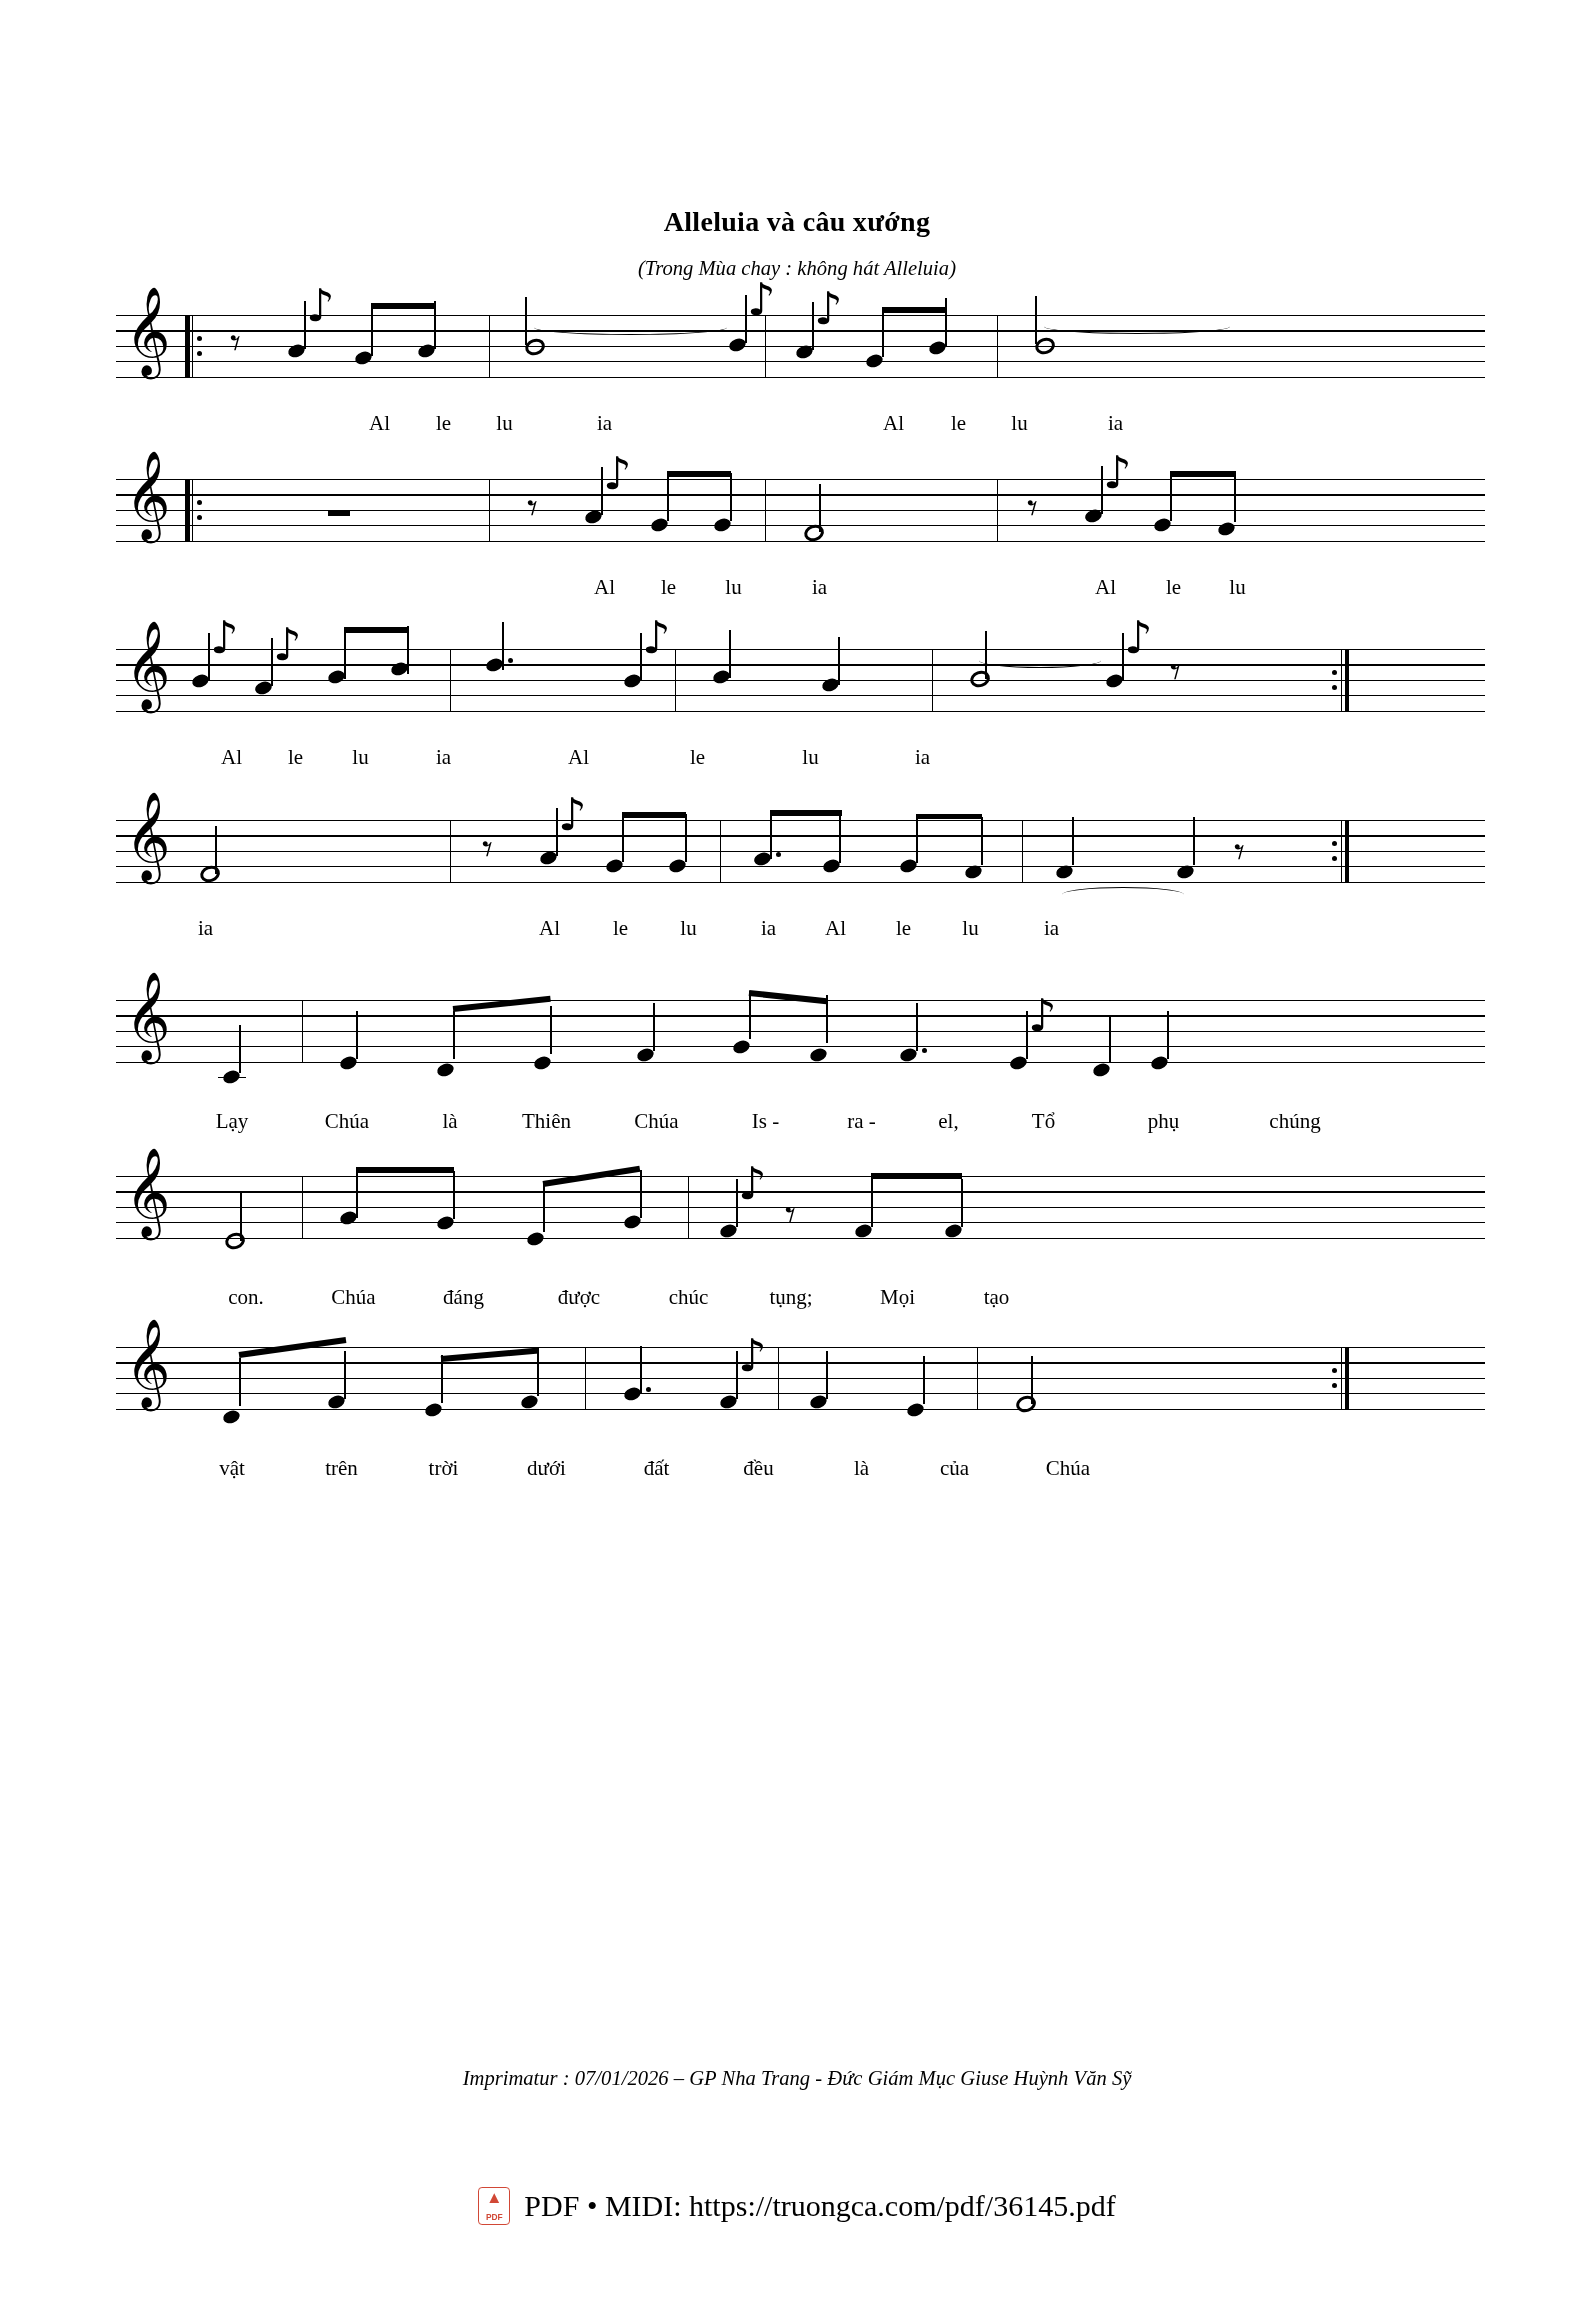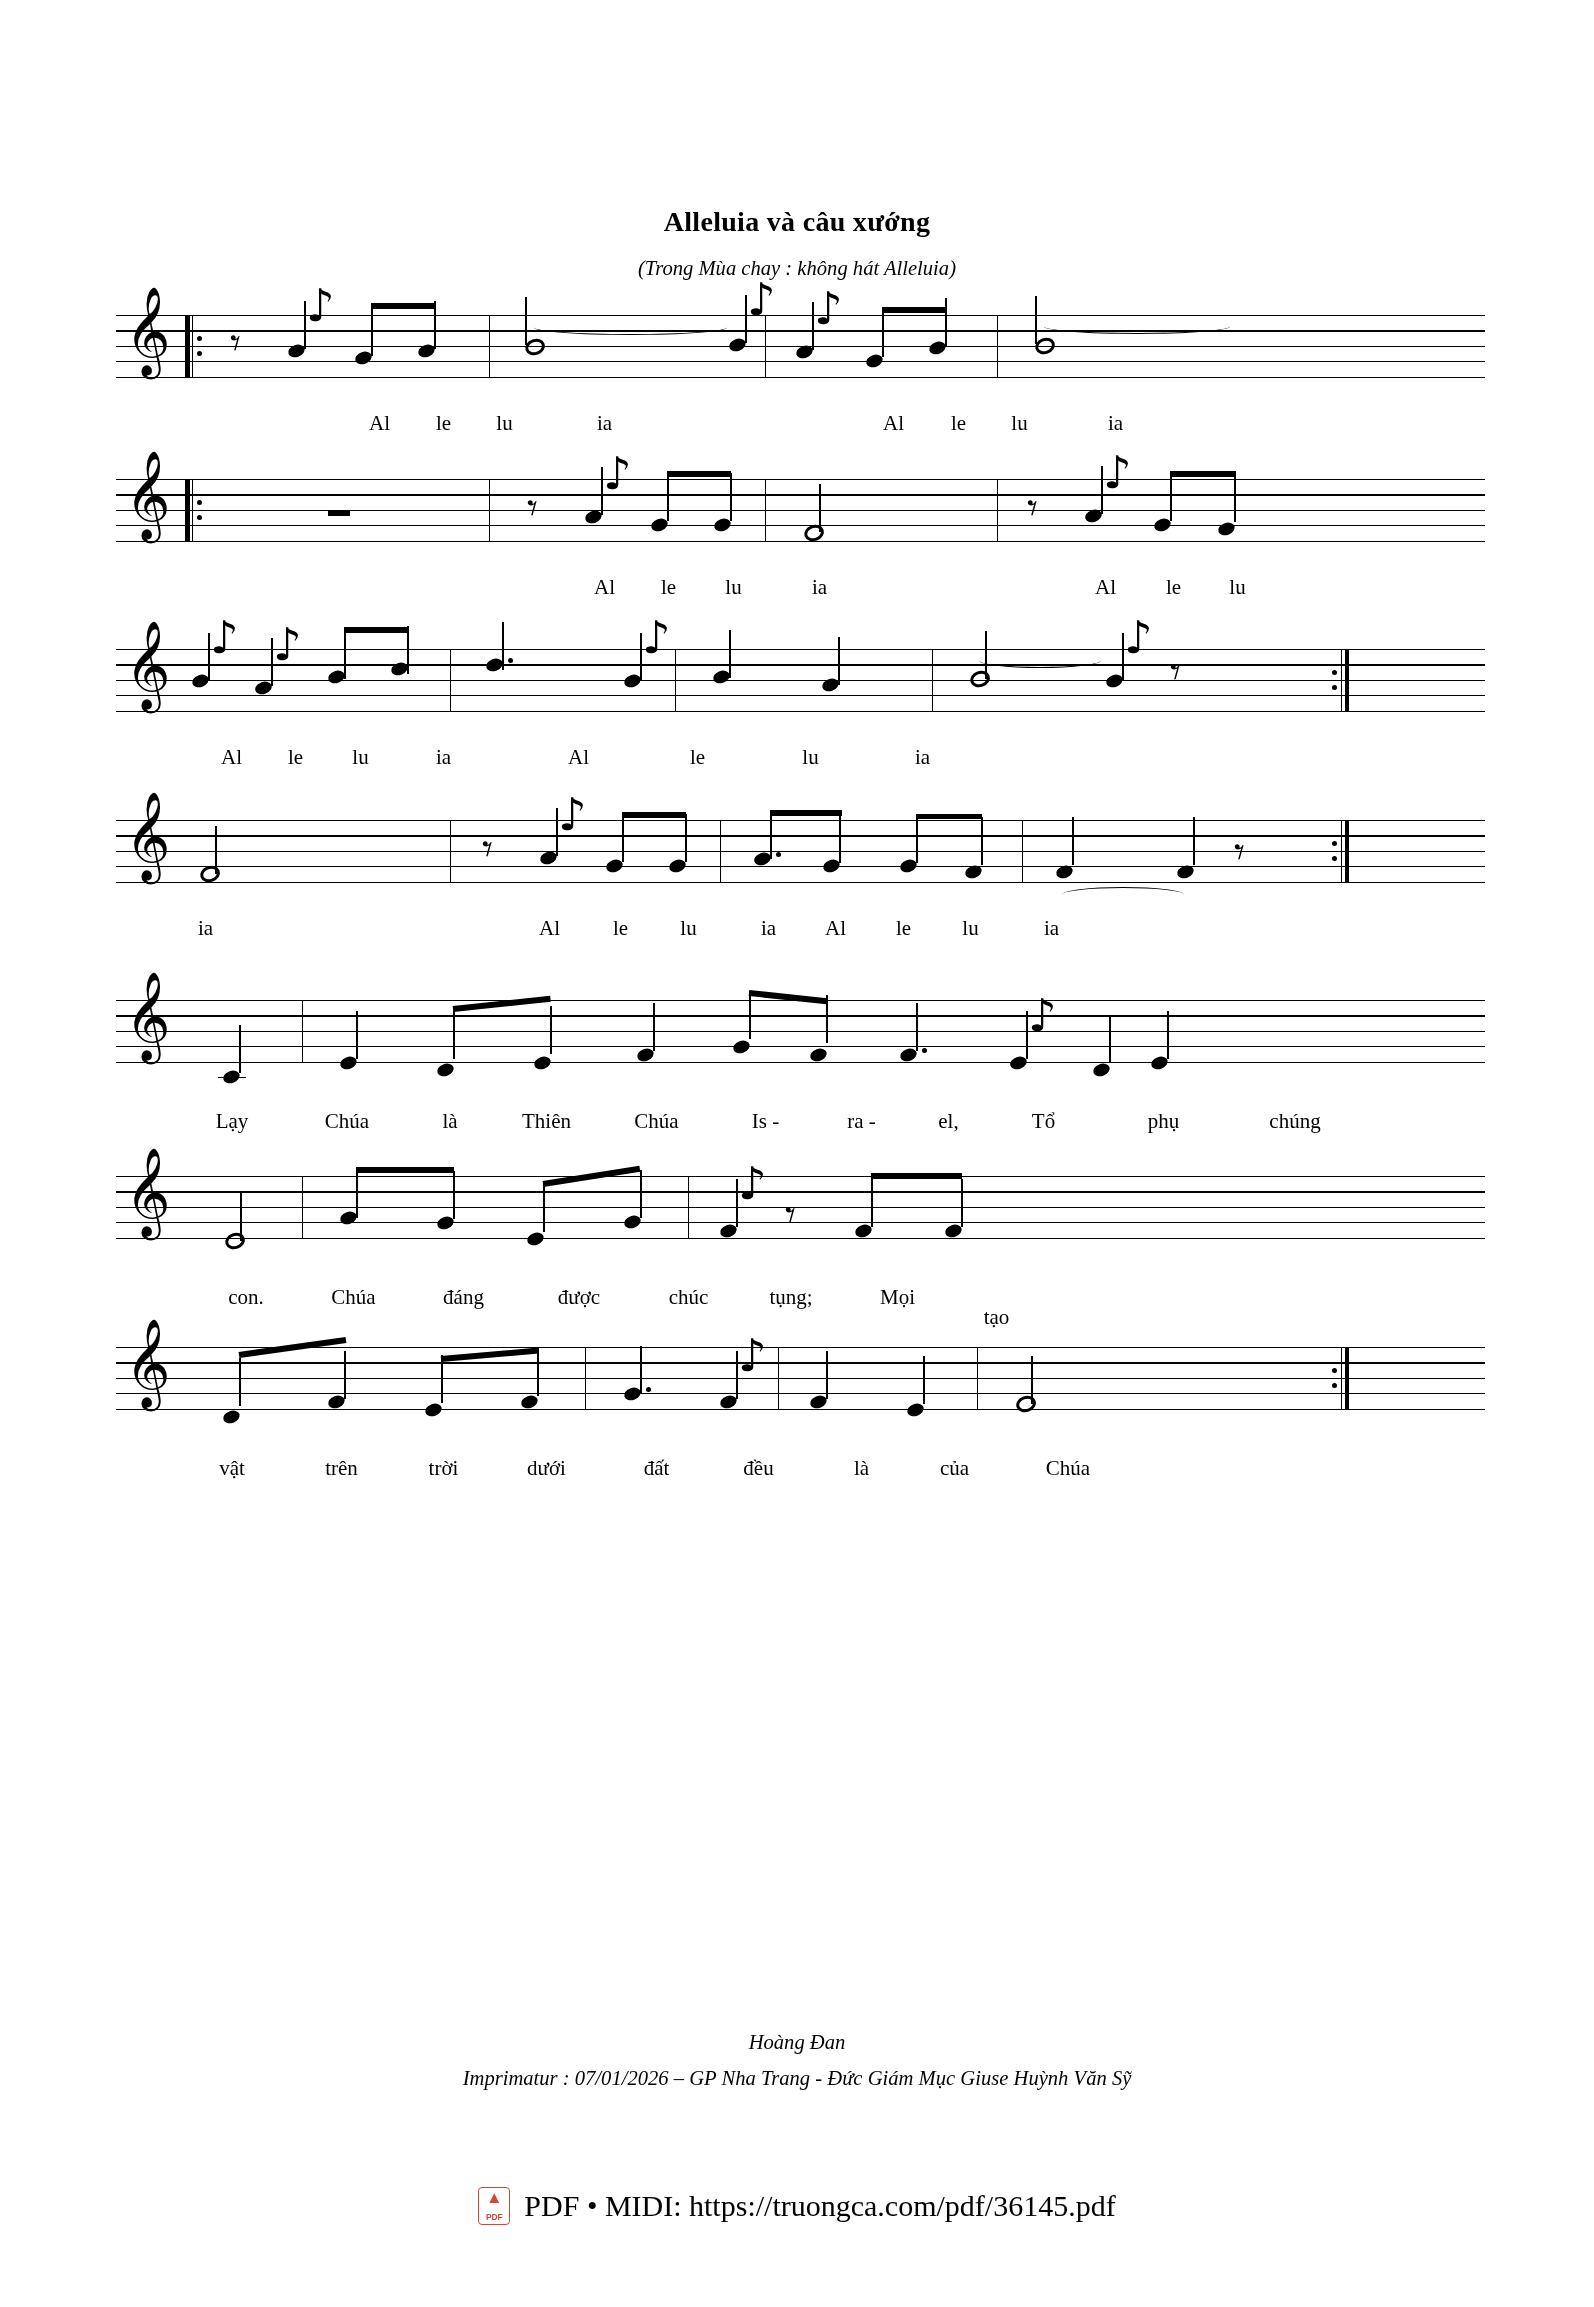--- a/index.html
+++ b/index.html
@@ -692,21 +692,21 @@
     </div>
 
     <div>
       <div class="lyric" style="left:85px; top:109px; width:90px;">con.</div>
       <div class="lyric" style="left:186px; top:109px; width:103px;">Chúa</div>
       <div class="lyric" style="left:296px; top:109px; width:103px;">đáng</div>
       <div class="lyric" style="left:405px; top:109px; width:116px;">được</div>
       <div class="lyric" style="left:521px; top:109px; width:103px;">chúc</div>
       <div class="lyric" style="left:617px; top:109px; width:116px;">tụng;</div>
       <div class="lyric" style="left:730px; top:109px; width:103px;">Mọi</div>
-      <div class="lyric" style="left:829px; top:109px; width:103px;margin-top:20px;">tạo</div>
+      <div class="lyric" style="left:829px; top:109px; width:103px;">tạo</div>
     </div>
   </div>
 
   <div class="system" style="top:1347px;">
     <div class="staff">
       <div class="line"></div>
       <div class="line"></div>
       <div class="line"></div>
       <div class="line"></div>
       <div class="line"></div>
@@ -774,21 +774,20 @@
       <div class="lyric" style="left:276px; top:109px; width:103px;">trời</div>
       <div class="lyric" style="left:379px; top:109px; width:103px;">dưới</div>
       <div class="lyric" style="left:489px; top:109px; width:103px;">đất</div>
       <div class="lyric" style="left:591px; top:109px; width:103px;">đều</div>
       <div class="lyric" style="left:694px; top:109px; width:103px;">là</div>
       <div class="lyric" style="left:787px; top:109px; width:103px;">của</div>
       <div class="lyric" style="left:894px; top:109px; width:116px;">Chúa</div>
     </div>
   </div>
 
-  <div class="credit" style="top:2031px;">Hoàng Đan</div>
   <div class="credit" style="top:2067px;">Imprimatur : 07/01/2026 – GP Nha Trang - Đức Giám Mục Giuse Huỳnh Văn Sỹ</div>
 
   <div class="footer-link">
     <span class="pdf-badge">
       <span class="pdf-glyph">▲</span>
       <span class="pdf-label">PDF</span>
     </span><span class="footer-text">PDF • MIDI: https://truongca.com/pdf/36145.pdf</span>
   </div>
 
 </div>

